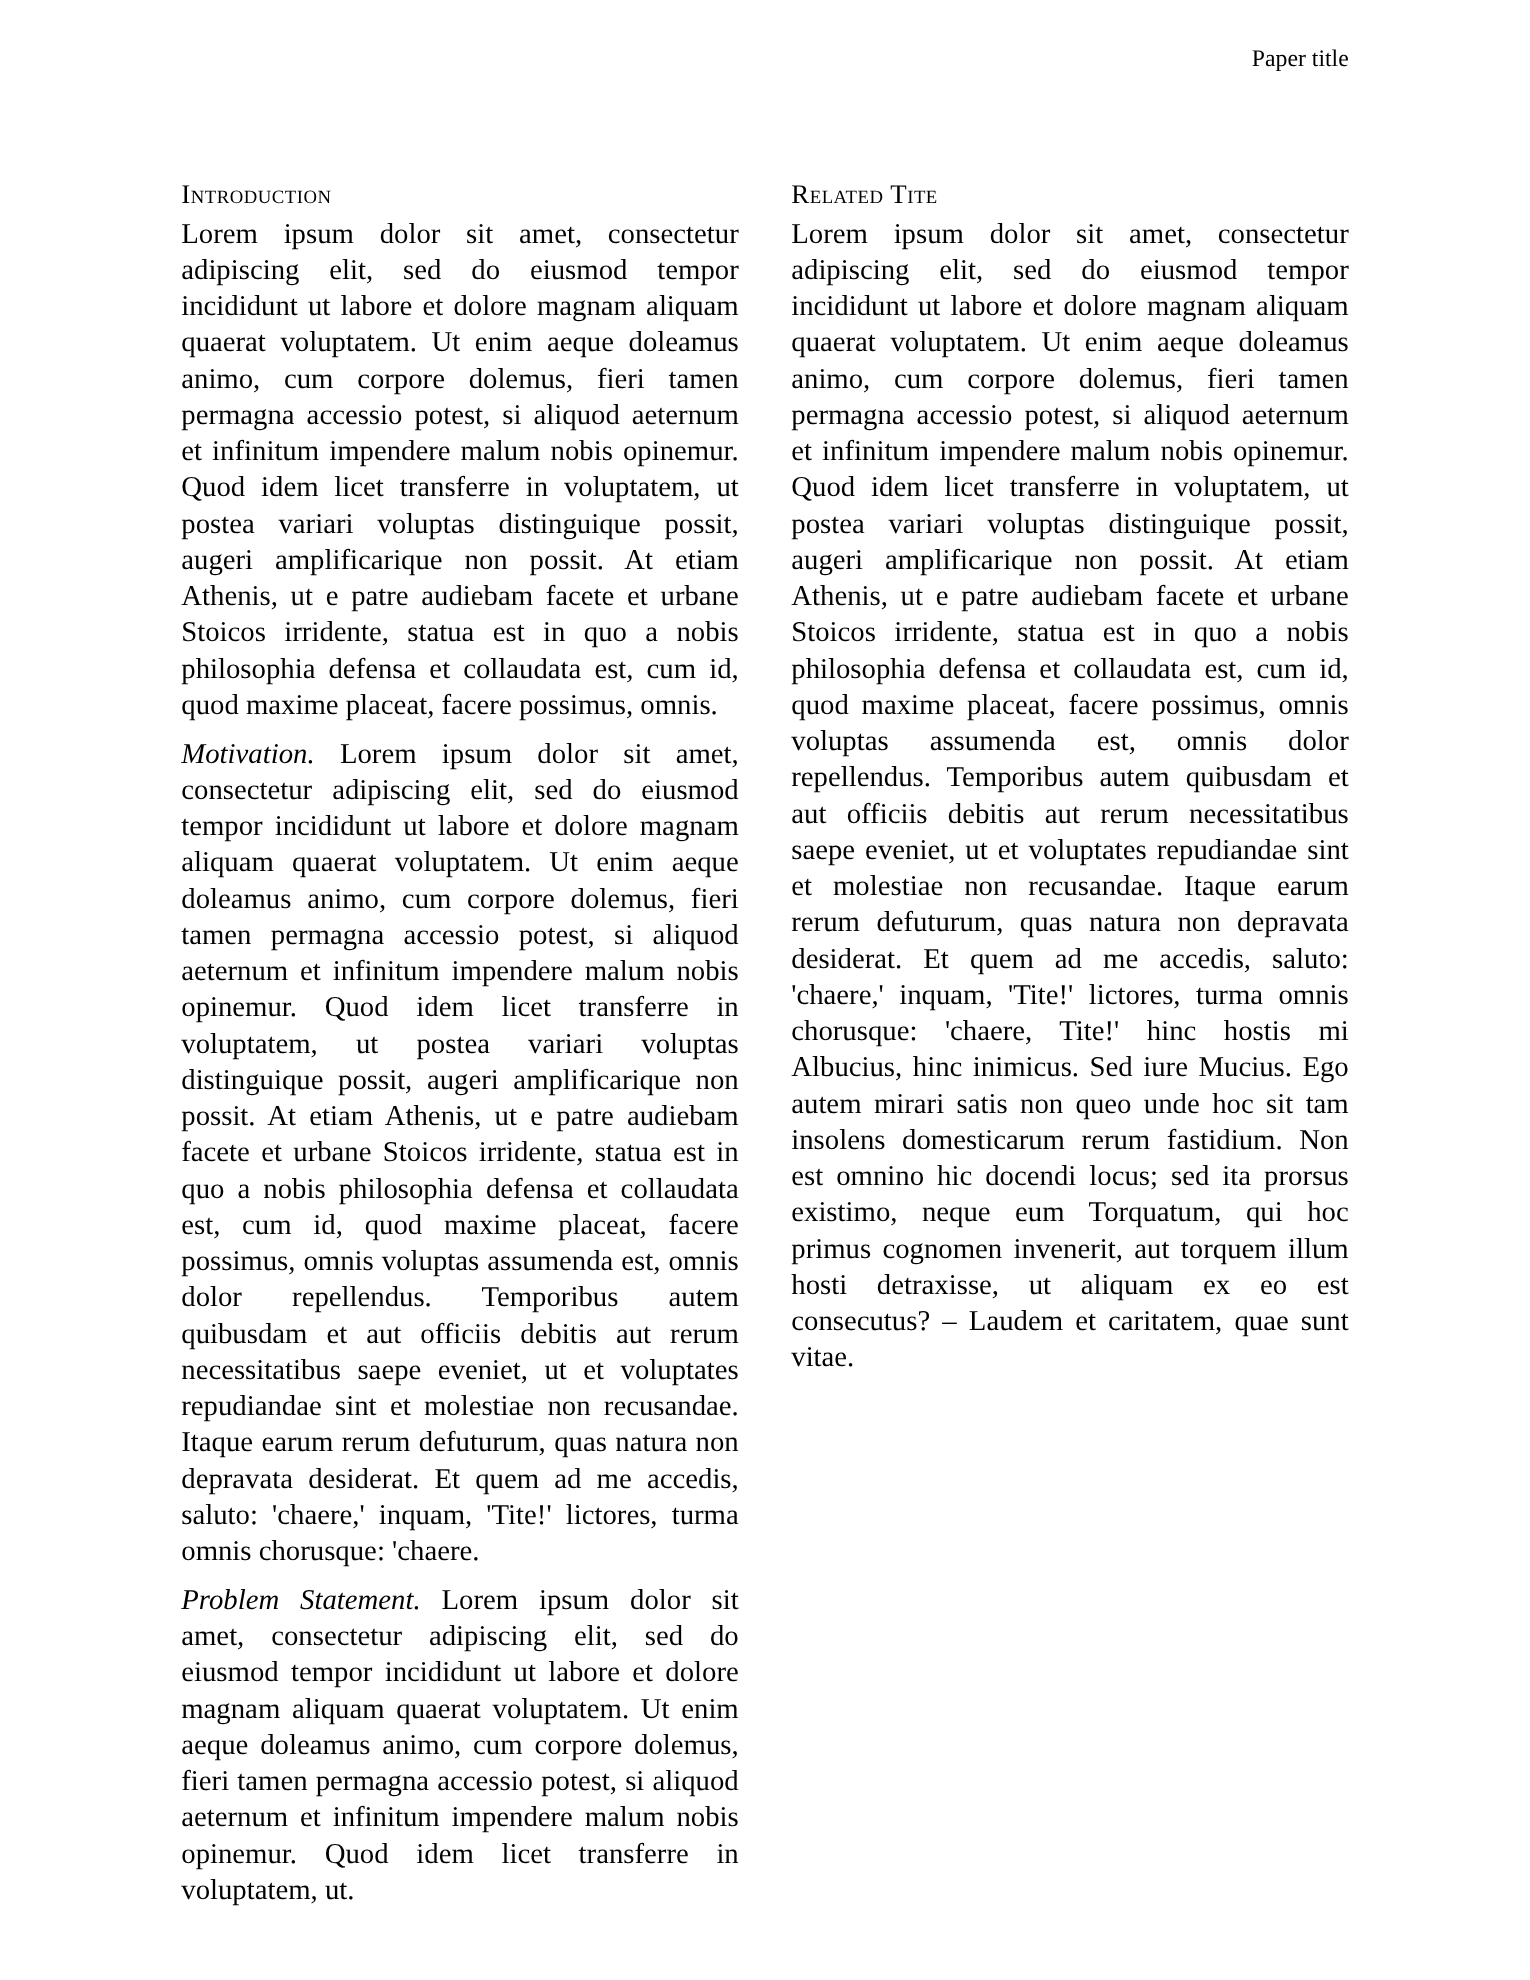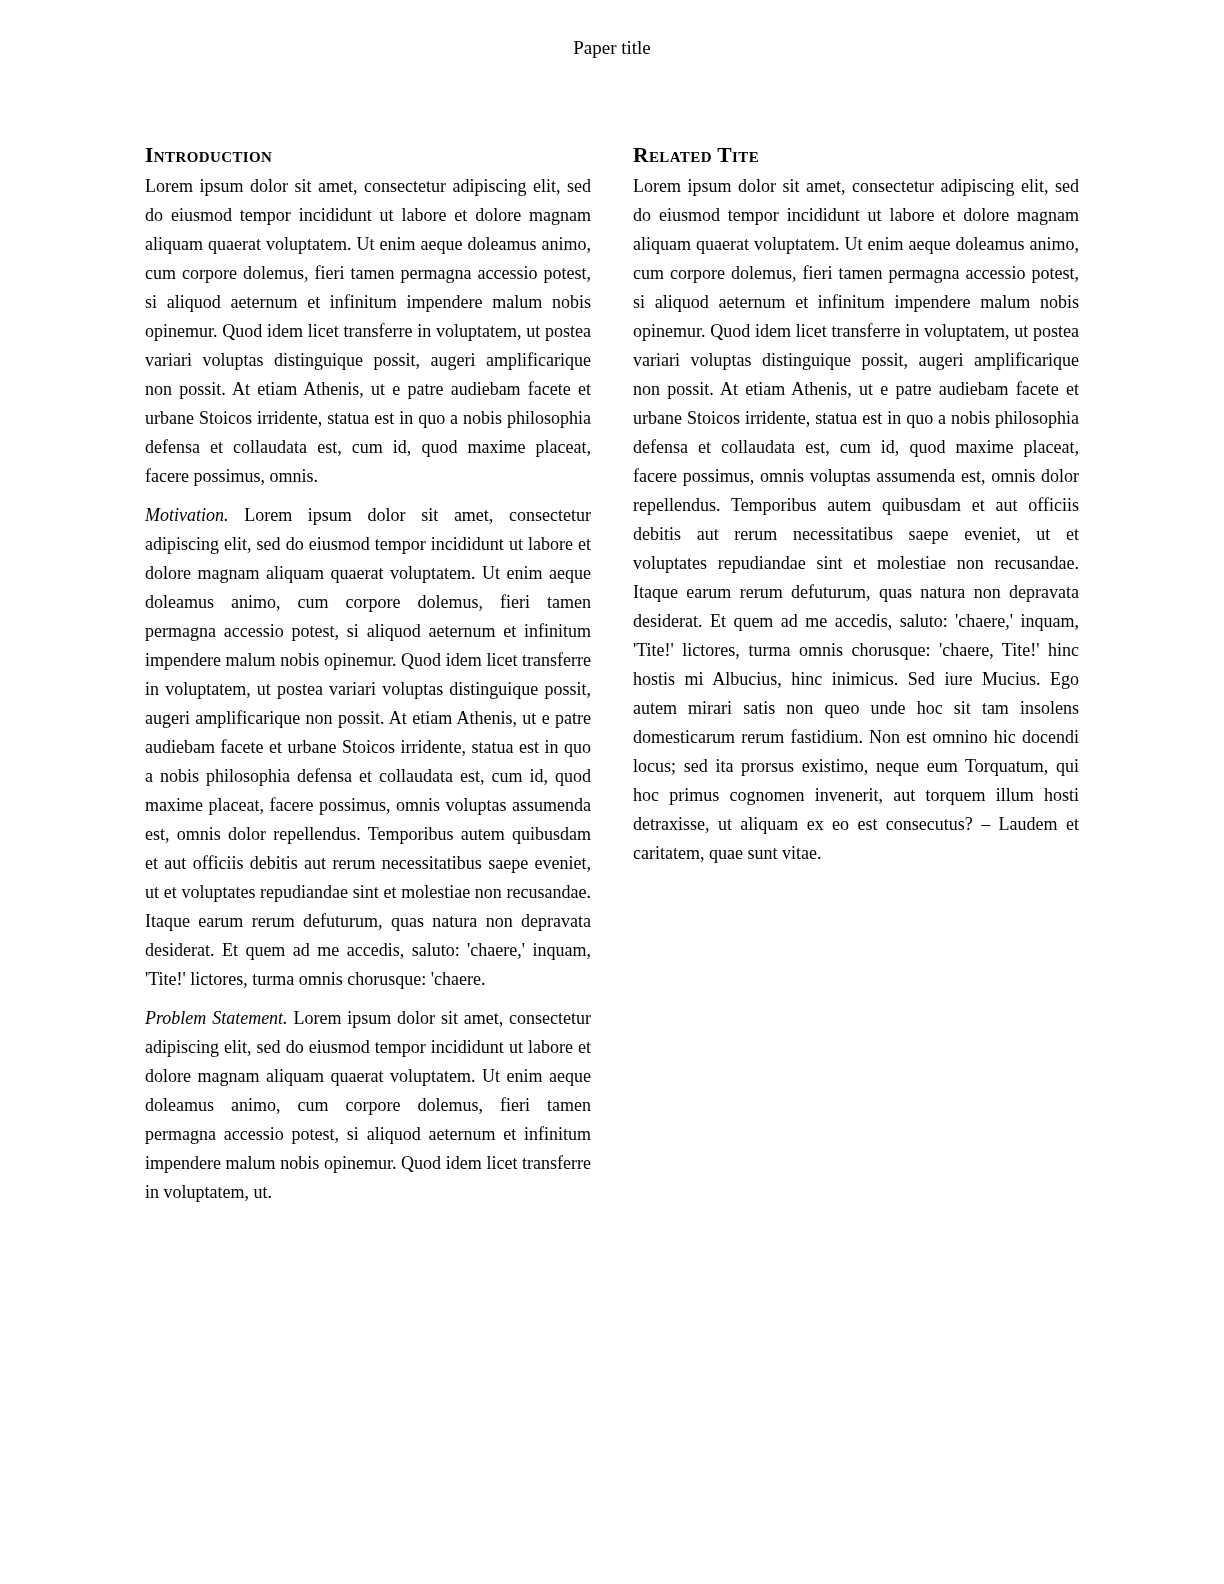--- a/index.html
+++ b/index.html
@@ -14,46 +14,46 @@
     background: #ffffff;
     color: #000000;
     font-family: "Liberation Serif", serif;
     overflow: hidden;
   }
   .running-header {
     position: absolute;
     top: 36px;
     left: 145px;
     right: 145px;
-    text-align: center;
+    text-align: right;
     font-size: 19px;
     line-height: 23px;
   }
   .columns {
     position: absolute;
     top: 144px;
     left: 145px;
     width: 934px;
     display: flex;
     gap: 42px;
   }
   .col {
     width: 446px;
     flex: 0 0 446px;
   }
   h2.section-heading {
     font-variant: small-caps;
-    font-weight: bold;
+    font-weight: normal;
     font-size: 21.5px;
     line-height: 22px;
     letter-spacing: 0.4px;
     margin: 0 0 6px 0;
   }
   p.body-par {
-    font-size: 18px;
+    font-size: 23px;
     line-height: 29px;
     text-align: justify;
     margin: 0;
     hyphens: auto;
     -webkit-hyphens: auto;
   }
   p.runin {
     margin-top: 10px;
   }
   .par-lead {

